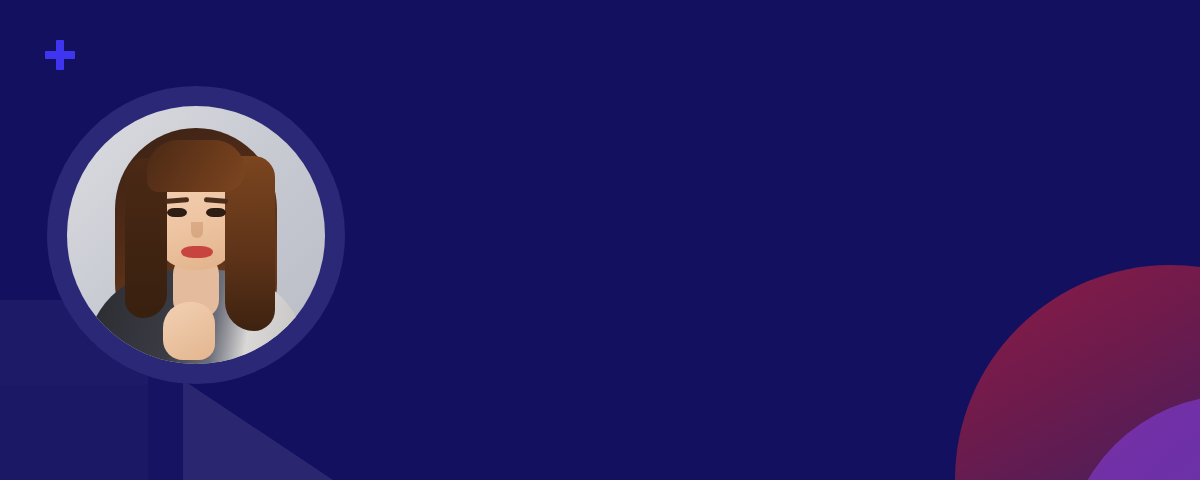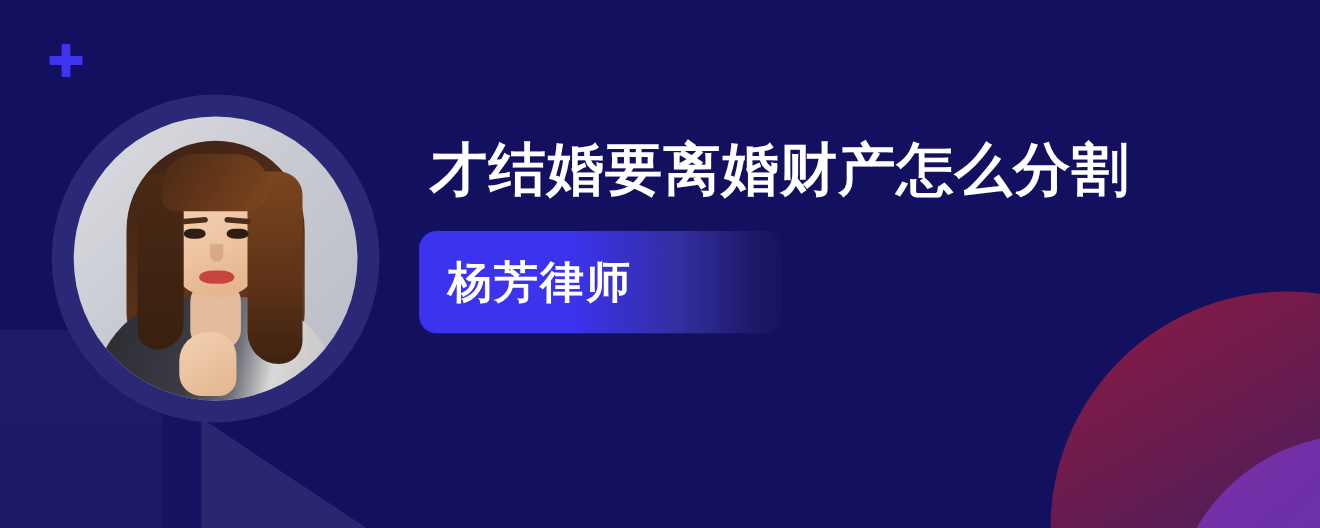--- a/index.html
+++ b/index.html
@@ -275,18 +275,14 @@
       <div class="p-brow-l"></div>
       <div class="p-brow-r"></div>
       <div class="p-eye-l"></div>
       <div class="p-eye-r"></div>
       <div class="p-nose"></div>
       <div class="p-mouth"></div>
       <div class="p-hand"></div>
     </div>
   </div>
 
-  <div class="content">
-    <h1 class="headline">才结婚要离婚财产怎么分割</h1>
-    <button class="cta-button">杨芳律师</button>
-  </div>
 
 </div>
 
 </body></html>

